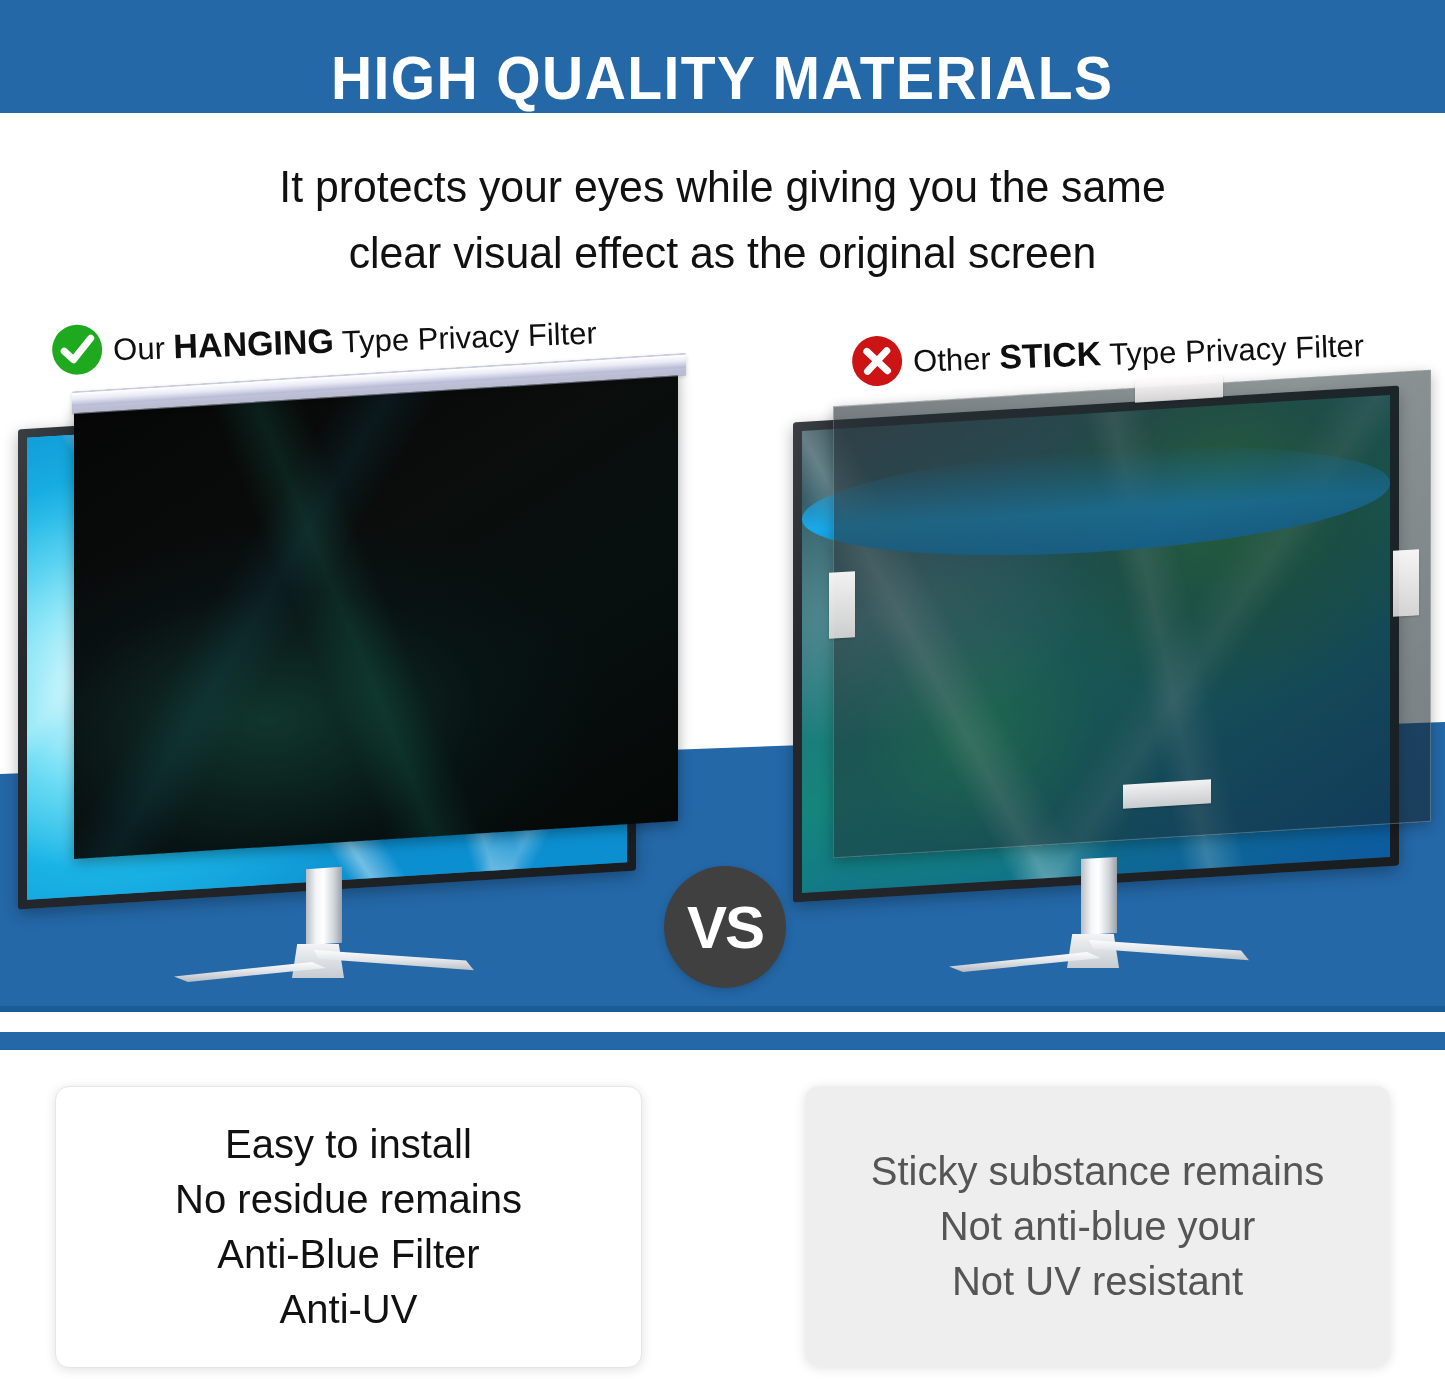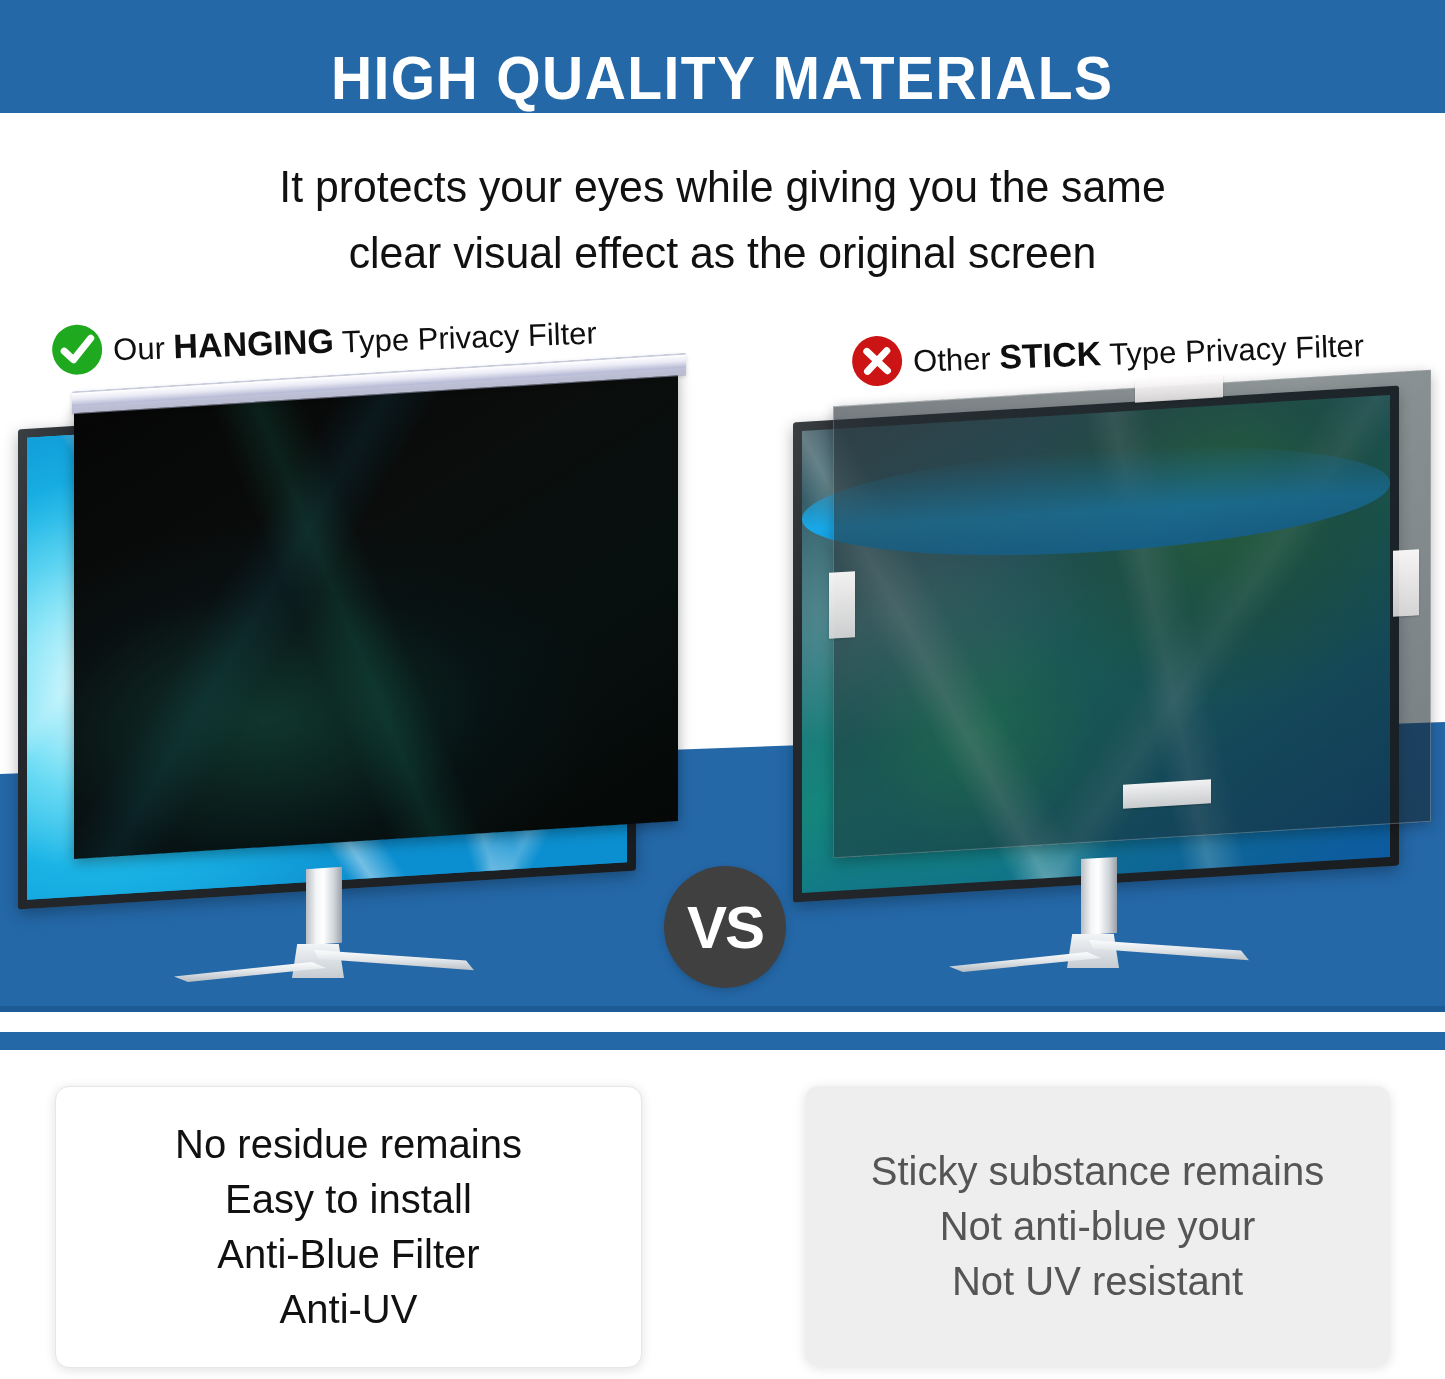--- a/index.html
+++ b/index.html
@@ -422,22 +422,22 @@
   <div class="vs-badge">
     <span>VS</span>
   </div>
 </div>
 
 <div class="band-divider"></div>
 
 <div class="boxes">
 
   <div class="feat-box pos">
+    <div class="feat-line">Easy to install</div>
     <div class="feat-line">No residue remains</div>
-    <div class="feat-line">Easy to install</div>
     <div class="feat-line">Anti-Blue Filter</div>
     <div class="feat-line">Anti-UV</div>
   </div>
 
   <div class="feat-box neg">
     <div class="feat-line">Sticky substance remains</div>
     <div class="feat-line">Not anti-blue your</div>
     <div class="feat-line">Not UV resistant</div>
   </div>
 </div>

